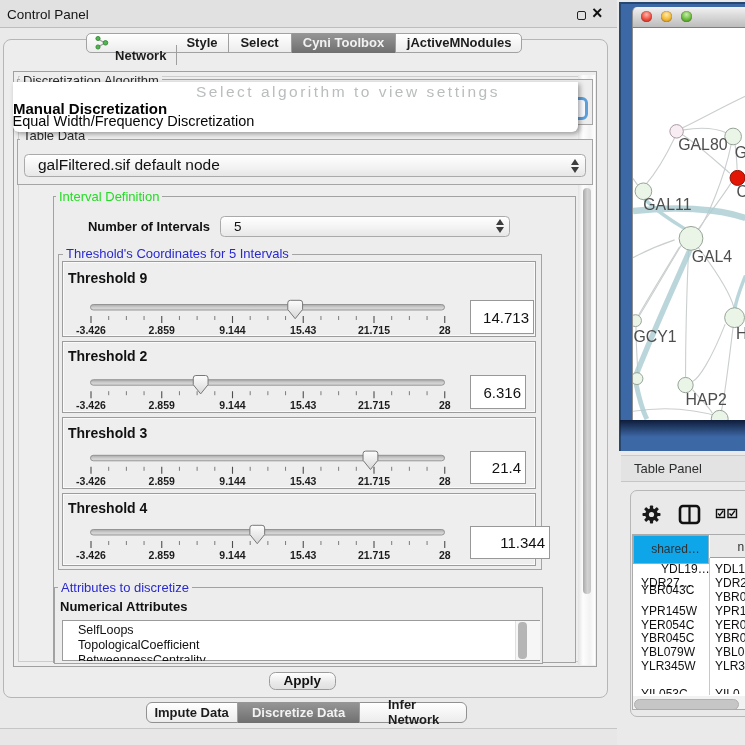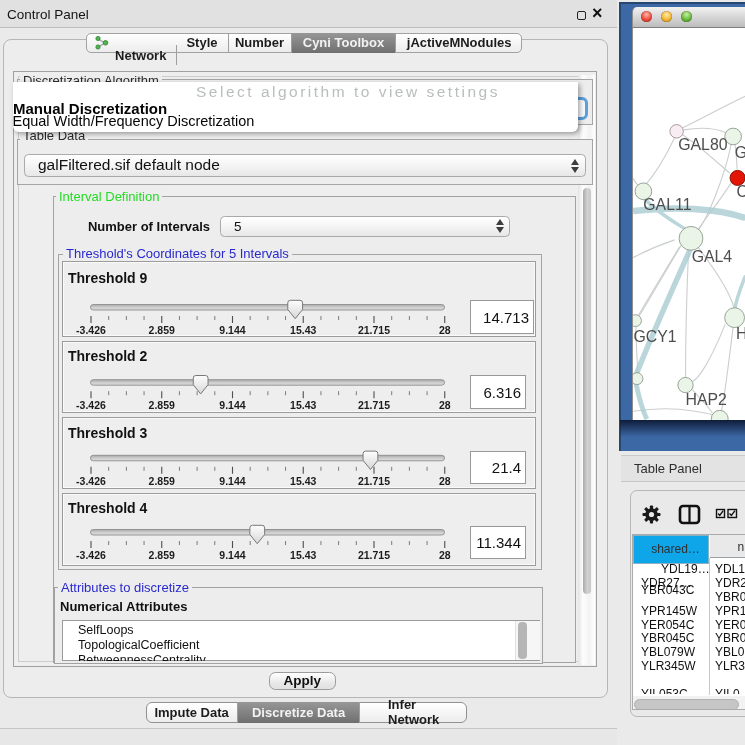--- a/index.html
+++ b/index.html
@@ -19,21 +19,21 @@
 <div class="abs" style="left:577px;top:10.5px;width:9px;height:9px;border:1.5px solid #222;border-radius:2px"></div>
 <div class="abs" style="left:592px;top:3px;font-size:18px;font-weight:bold;color:#111">×</div>
 <div class="abs" style="left:2.5px;top:39px;width:605px;height:659px;border:1.5px solid #b6b6b6;border-radius:8px;background:#ededed"></div>
 <div class="abs" style="left:12.5px;top:71px;width:584px;height:595.5px;border:1px solid #a0a0a0;background:#eeeeee"></div>
 <div class="abs" style="left:18px;top:75.5px;width:573px;height:586px;border:1px solid #cccccc"></div>
 <div class="abs" style="left:578px;top:75px;width:17px;height:590px;background:linear-gradient(90deg,#e3e3e3,#fdfdfd 30%,#f2f2f2 70%,#ffffff)"></div>
 <div class="abs" style="left:582.5px;top:188px;width:8px;height:406px;border-radius:4px;background:linear-gradient(90deg,#a9a9a9,#d2d2d2 55%,#c6c6c6)"></div>
 <div class="abs" style="left:86px;top:32.5px;width:436px;height:20px;background:linear-gradient(#ffffff,#ececec);border:1px solid #a2a2a2;border-radius:5px"></div>
 <div class="seg" style="left:86px;top:45px;height:20px;width:90.5px;border-radius:5px 0 0 5px;padding-left:20px;position:absolute">Network</div>
 <div class="seg" style="left:176.5px;top:32.5px;height:20px;width:52.0px;position:absolute">Style</div>
-<div class="seg" style="left:228.5px;top:32.5px;height:20px;width:63.10000000000002px;position:absolute">Number</div>
+<div class="seg" style="left:228.5px;top:32.5px;height:20px;width:63.10000000000002px;position:absolute">Select</div>
 <div class="seg segd" style="left:291.6px;top:32.5px;height:20px;width:104.69999999999999px;position:absolute">Cyni Toolbox</div>
 <div class="seg" style="left:396.3px;top:32.5px;height:20px;width:125.69999999999999px;border-radius:0 5px 5px 0;border-right:none;position:absolute">jActiveMNodules</div>
 <svg class="abs" style="left:94px;top:34.5px" width="15" height="16" viewBox="0 0 15 16">
 <path d="M4,4 L11,8 M4,12 L11,8" stroke="#9e9e9e" stroke-width="1.2" fill="none"></path>
 <circle cx="4" cy="3.5" r="2.1" fill="#4db84d" stroke="#2e7d2e" stroke-width="0.8"></circle>
 <circle cx="4" cy="12" r="2.1" fill="#4db84d" stroke="#2e7d2e" stroke-width="0.8"></circle>
 <circle cx="11.5" cy="7.8" r="2.3" fill="#4db84d" stroke="#2e7d2e" stroke-width="0.8"></circle>
 </svg>
 <div class="tpanel" style="left:17px;top:78.5px;width:575.5px;height:46px"></div>
 <div class="ttl" style="left:20px;top:74px;color:#2b2b2b">Discretization Algorithm</div>
@@ -55,21 +55,21 @@
 <div class="abs" style="left:68px;top:270.0px;font-size:14px;font-weight:bold;color:#111">Threshold 9</div>
 <div class="fld" style="left:470px;top:300.0px;width:64px;height:33.5px">14.713</div>
 <div class="abs" style="left:61.5px;top:341.0px;width:474px;height:72.0px;border:1px solid #9c9c9c;box-shadow:inset 0 0 0 1px #fafafa;background:#eeeeee"></div>
 <div class="abs" style="left:68px;top:348.0px;font-size:14px;font-weight:bold;color:#111">Threshold 2</div>
 <div class="fld" style="left:470px;top:375.0px;width:56px;height:33.5px">6.316</div>
 <div class="abs" style="left:61.5px;top:417.0px;width:474px;height:72.0px;border:1px solid #9c9c9c;box-shadow:inset 0 0 0 1px #fafafa;background:#eeeeee"></div>
 <div class="abs" style="left:68px;top:424.5px;font-size:14px;font-weight:bold;color:#111">Threshold 3</div>
 <div class="fld" style="left:470px;top:450.5px;width:56px;height:33.5px">21.4</div>
 <div class="abs" style="left:61.5px;top:493.0px;width:474px;height:72.5px;border:1px solid #9c9c9c;box-shadow:inset 0 0 0 1px #fafafa;background:#eeeeee"></div>
 <div class="abs" style="left:68px;top:500.0px;font-size:14px;font-weight:bold;color:#111">Threshold 4</div>
-<div class="fld" style="left:470px;top:525.5px;width:56px;height:33.5px">11.344</div>
+<div class="fld" style="left:470px;top:525.5px;width:80px;height:33.5px">11.344</div>
 <svg class="abs" style="left:55px;top:255px" width="500" height="320" viewBox="0 0 500 320">
 <defs>
 <linearGradient id="trk" x1="0" y1="0" x2="0" y2="1">
         <stop offset="0" stop-color="#a9a9a9"></stop>
         <stop offset="0.55" stop-color="#cfcfcf"></stop>
         <stop offset="1" stop-color="#dcdcdc"></stop>
       </linearGradient>
 <linearGradient id="thm" x1="0" y1="0" x2="0" y2="1">
         <stop offset="0" stop-color="#fdfdfd"></stop>
         <stop offset="1" stop-color="#d7d7d7"></stop>

